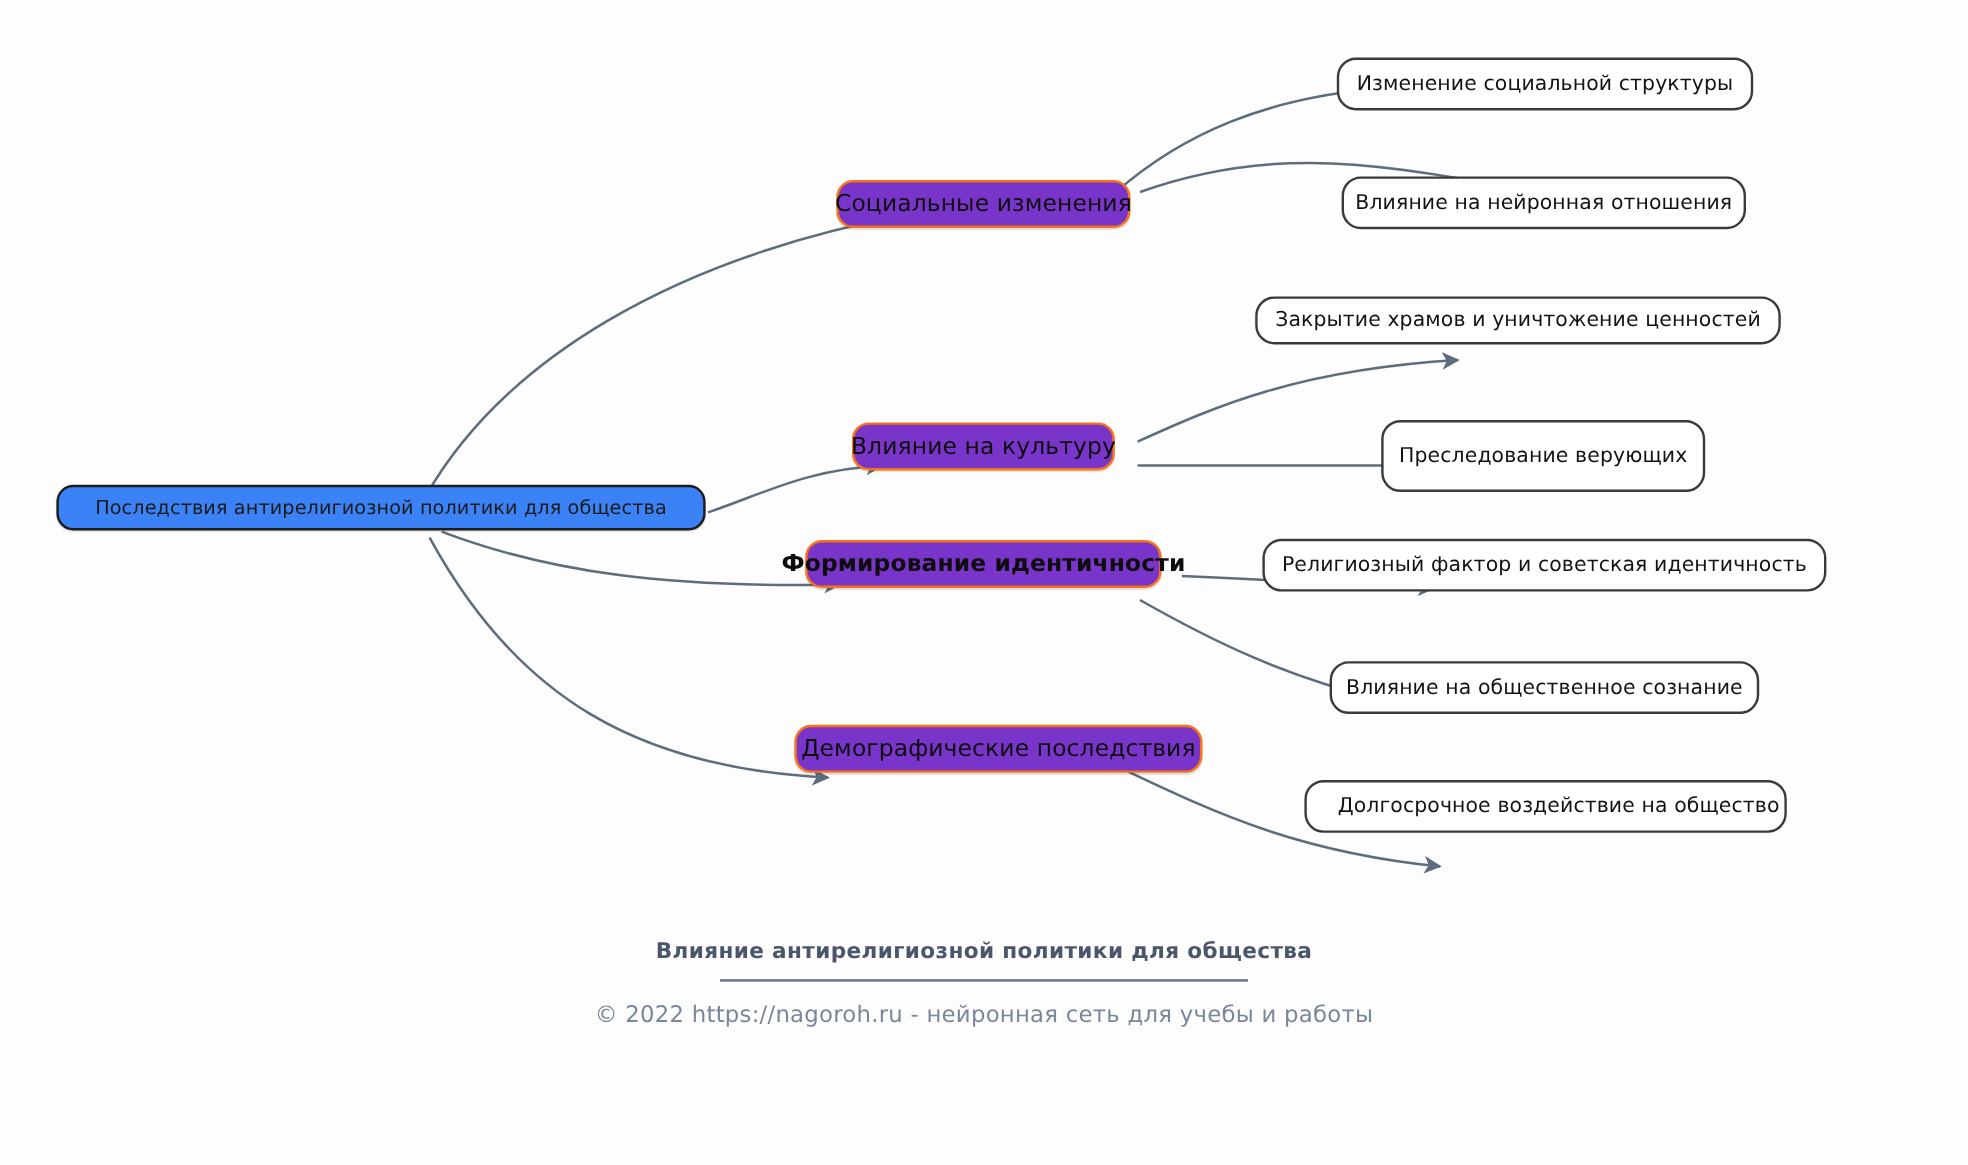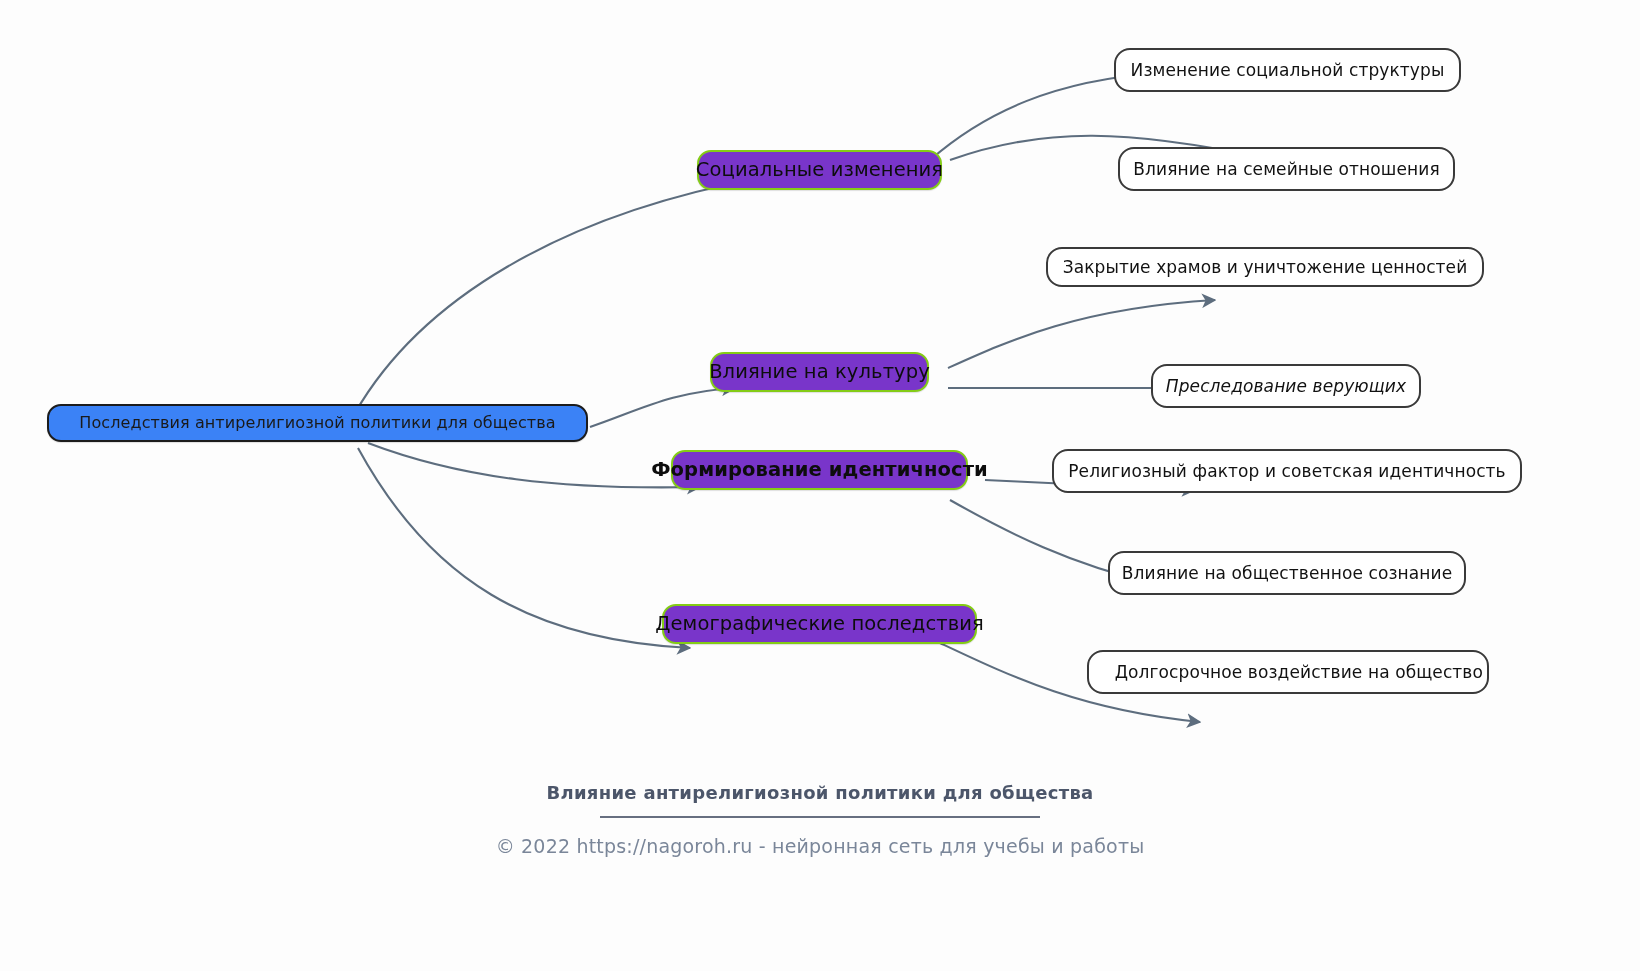--- a/index.html
+++ b/index.html
@@ -49,21 +49,21 @@
     background: #3b82f6;
     border: 2px solid #1c1c1c;
     color: #1a1a1a;
     border-radius: 14px;
     font-size: 16px;
     box-shadow: 0 1px 1px rgba(0,0,0,0.12);
   }
 
   .node-branch {
     background: #7935ca;
-    border: 2px solid #84cc16;
+    border: 2px solid #f97316;
     color: #0d0d0d;
     border-radius: 14px;
     font-size: 19.5px;
     box-shadow: 0 1px 1px rgba(0,0,0,0.12);
   }
 
   .node-leaf {
     background: #ffffff;
     border: 2px solid #3a3a3a;
     color: #121212;
@@ -148,37 +148,37 @@
   </div>
 
   <div class="node node-branch" style="left:710px; top:352px; width:219px; height:40px;">
     <span class="node-label">Влияние на культуру</span>
   </div>
 
   <div class="node node-branch" style="left:671px; top:450px; width:297px; height:40px;font-weight:bold;">
     <span class="node-label">Формирование идентичности</span>
   </div>
 
-  <div class="node node-branch" style="left:662px; top:604px; width:315px; height:40px;">
+  <div class="node node-branch" style="left:662px; top:604px; width:340px; height:40px;">
     <span class="node-label">Демографические последствия</span>
   </div>
 
   <div class="node node-leaf" style="left:1114px; top:48px; width:347px; height:44px;">
     <span class="node-label">Изменение социальной структуры</span>
   </div>
 
   <div class="node node-leaf" style="left:1118px; top:147px; width:337px; height:44px;">
-    <span class="node-label">Влияние на семейные отношения</span>
+    <span class="node-label">Влияние на нейронная отношения</span>
   </div>
 
   <div class="node node-leaf" style="left:1046px; top:247px; width:438px; height:40px;justify-content:center;">
     <span class="node-label">Закрытие храмов и уничтожение ценностей</span>
   </div>
 
-  <div class="node node-leaf" style="left:1151px; top:364px; width:270px; height:44px;font-style:italic;">
+  <div class="node node-leaf" style="left:1151px; top:350px; width:270px; height:60px;">
     <span class="node-label">Преследование верующих</span>
   </div>
 
   <div class="node node-leaf" style="left:1052px; top:449px; width:470px; height:44px;">
     <span class="node-label">Религиозный фактор и советская идентичность</span>
   </div>
 
   <div class="node node-leaf" style="left:1108px; top:551px; width:358px; height:44px;">
     <span class="node-label">Влияние на общественное сознание</span>
   </div>

